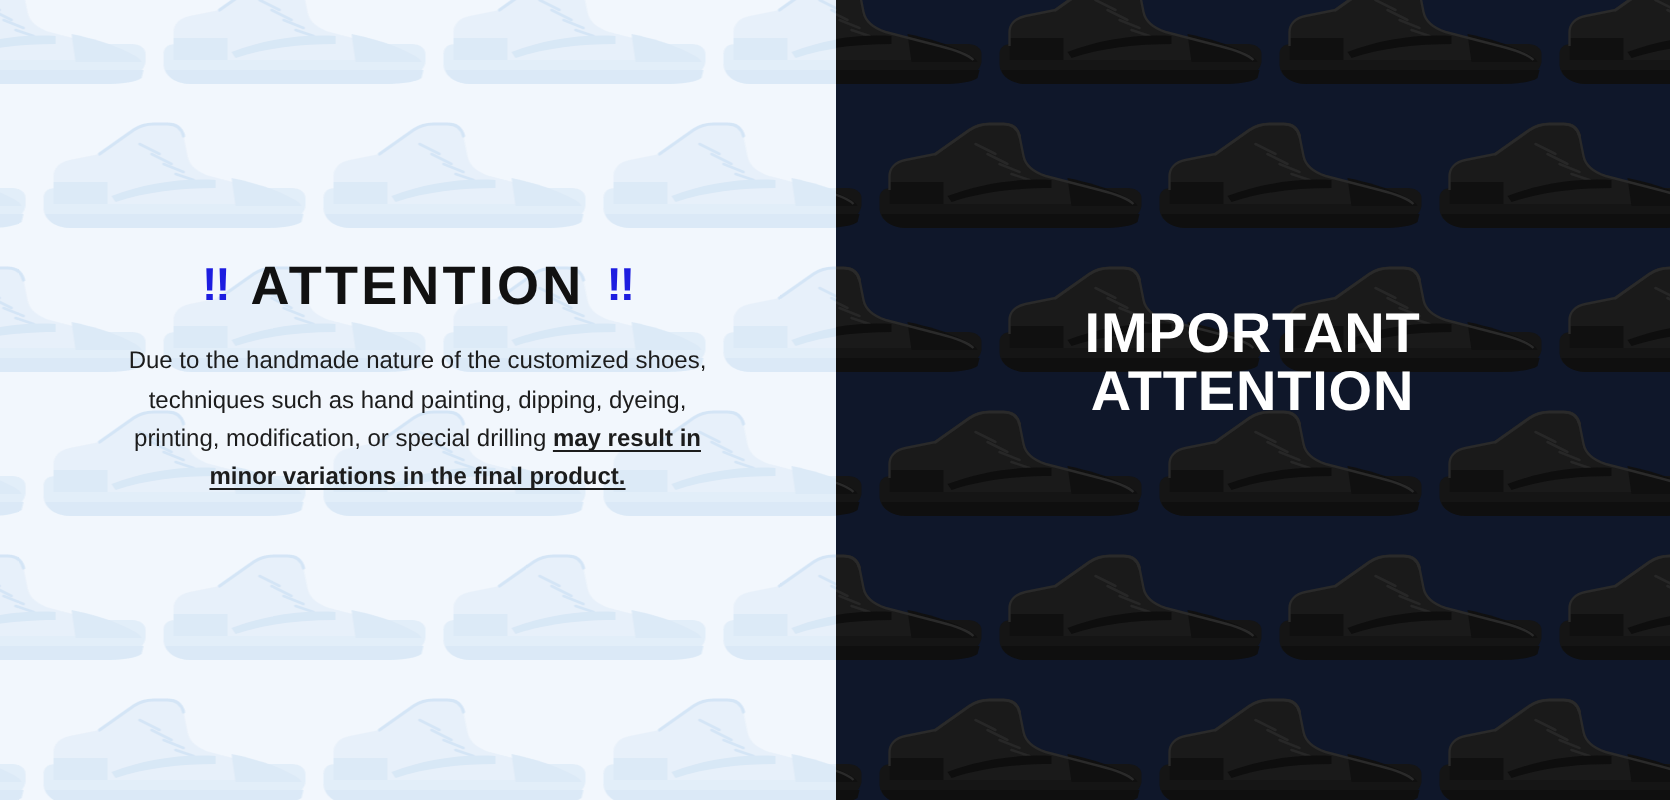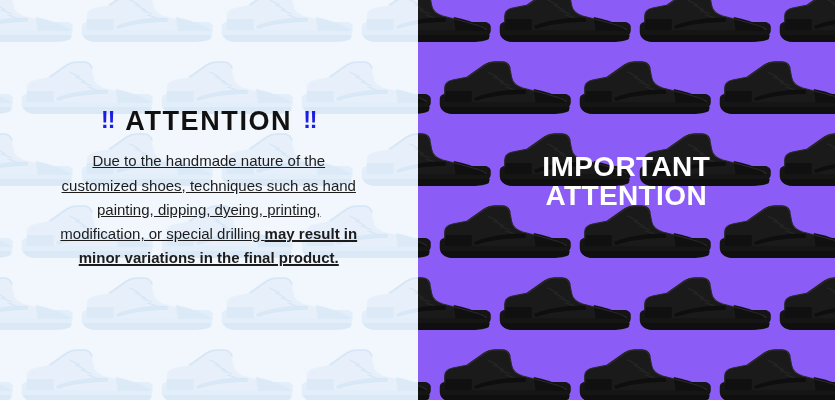--- a/index.html
+++ b/index.html
@@ -26,21 +26,21 @@
     width: 50%;
     height: 100%;
     overflow: hidden;
     display: flex;
     align-items: center;
     justify-content: center;
     box-sizing: border-box;
   }
 
   .panel-left  { background: #f2f7fd; }
-  .panel-right { background: #8b5cf6; }
+  .panel-right { background: #0f172a; }
 
   
   .pattern {
     position: absolute;
     top: 0; left: 0;
     width: 100%;
     height: 100%;
     pointer-events: none;
   }
   .pattern svg {
@@ -92,25 +92,24 @@
     font-size: 28px;
     letter-spacing: 0.4px;
     color: #ffffff;
     white-space: normal;
     margin-bottom: 16px;
   }
   .headline-right .hl-line { display: block; }
 
   .body-copy {
     margin: 0 auto;
-    font-size: 15px;
+    font-size: 12px;
     line-height: 1.62;
     max-width: 300px;
     font-weight: 500;
-    text-decoration: underline;
   }
   .body-left  { color: #1c1c1c; }
   .body-right { color: #f4f4f4; max-width: 312px; }
 
   .emph {
     font-weight: 800;
     text-decoration: underline;
     text-underline-offset: 2px;
     text-decoration-thickness: 1px;
   }

